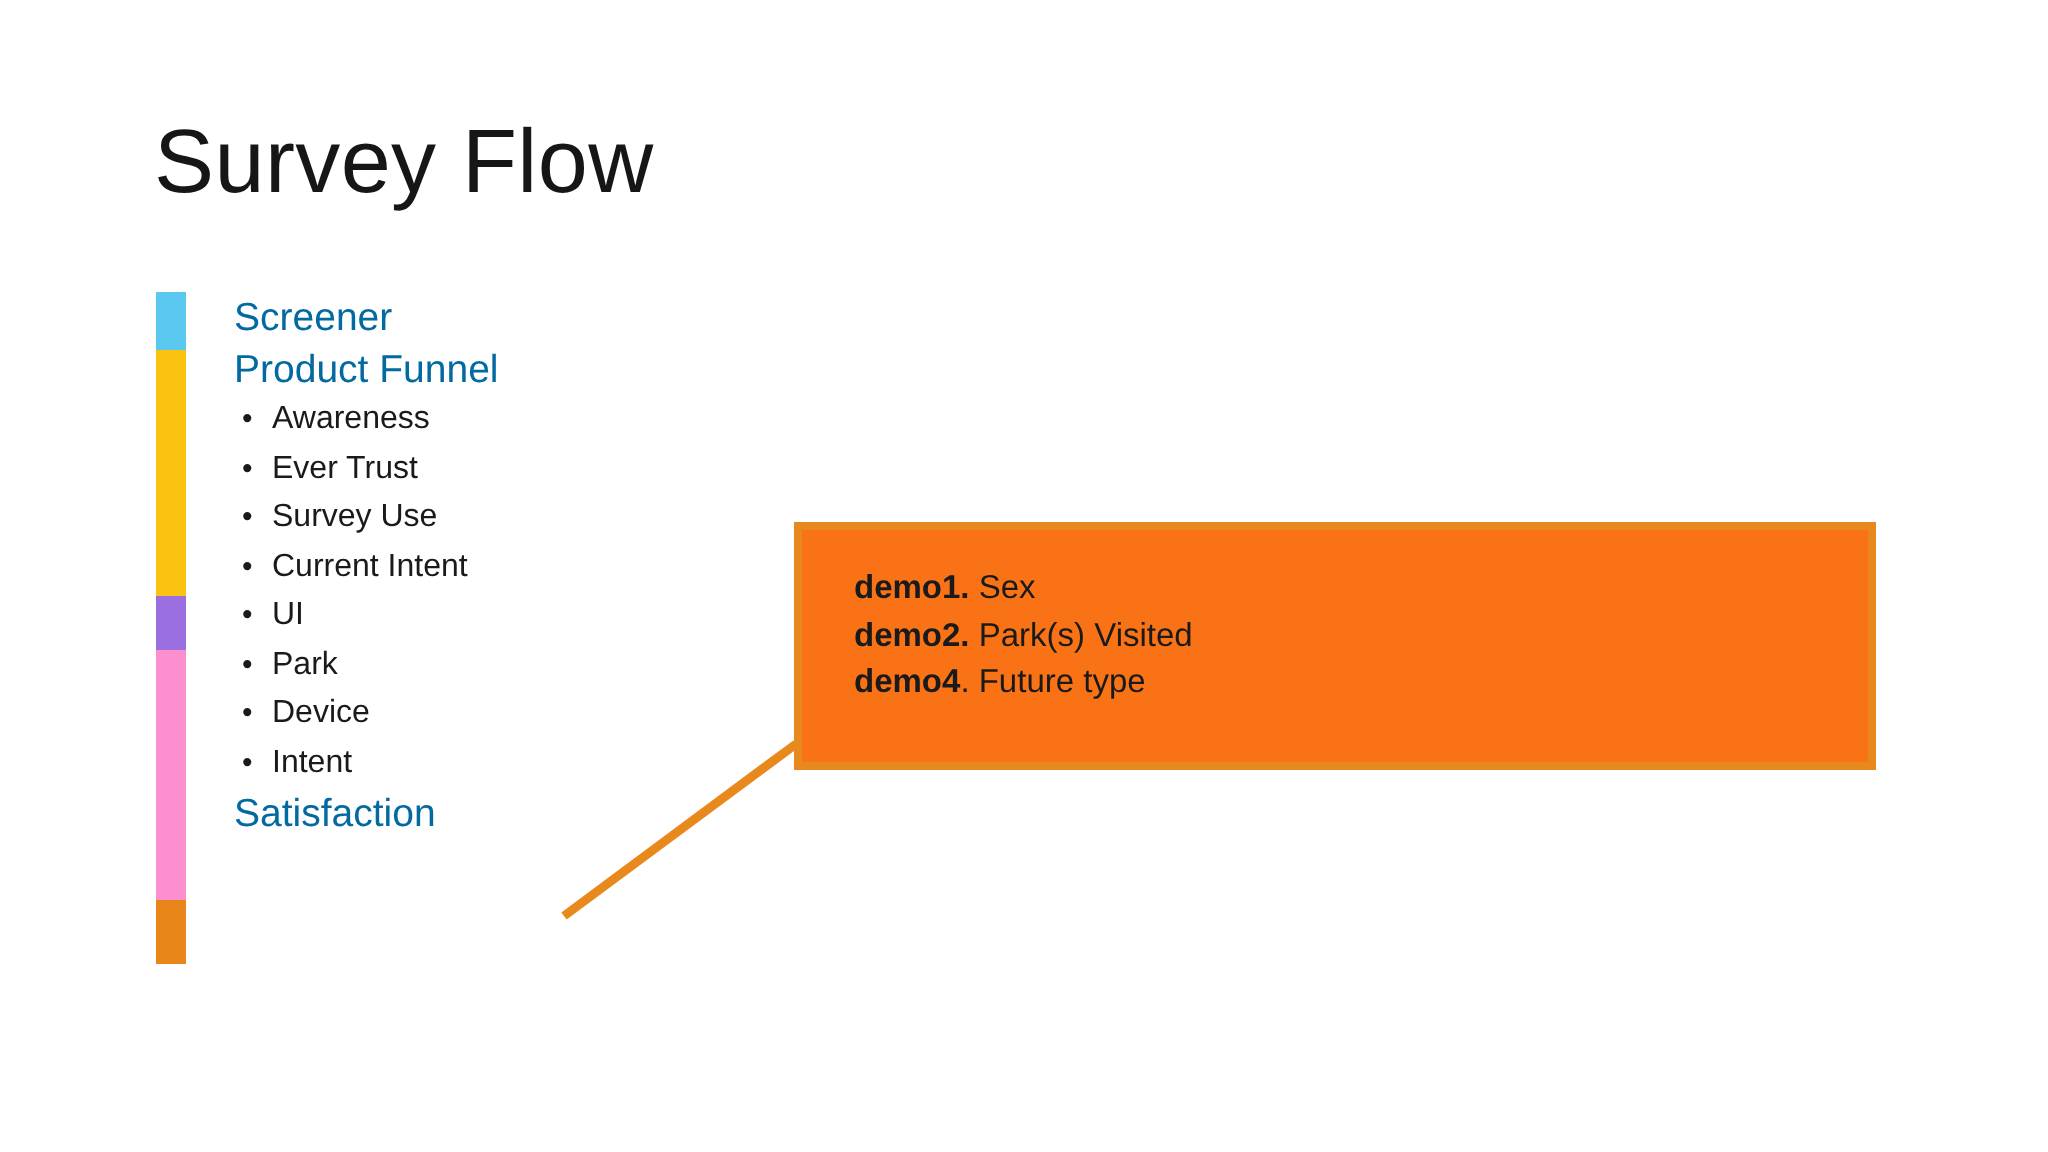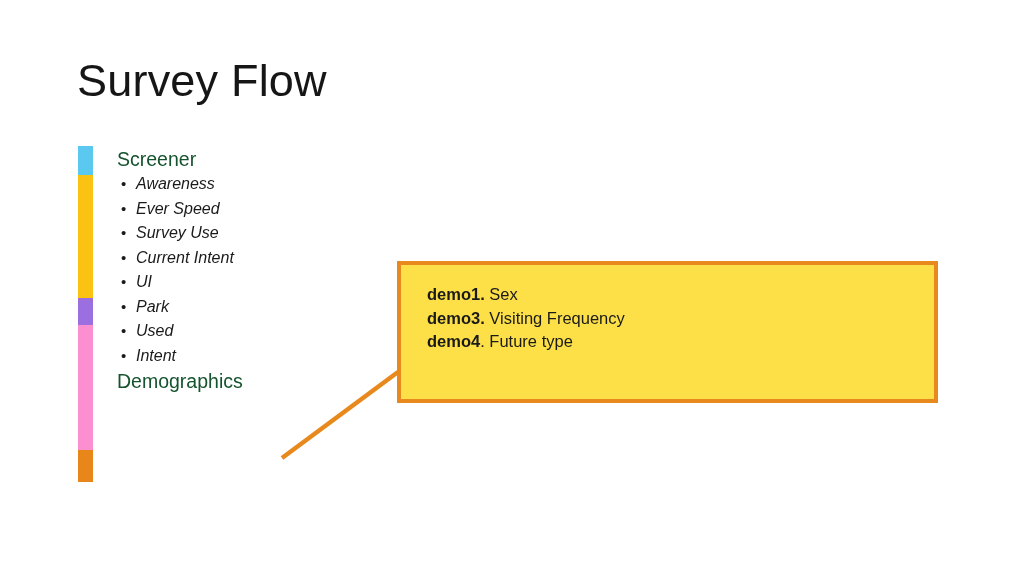--- a/index.html
+++ b/index.html
@@ -53,62 +53,61 @@
     width: 300px;
   }
   .flow-section {
     position: relative;
   }
   .section-title {
     font-size: 19.5px;
     font-weight: 400;
     line-height: 26px;
     height: 26px;
-    color: #14532d;
+    color: #0369a1;
     white-space: nowrap;
   }
   .bullet-row {
     display: flex;
     align-items: baseline;
     height: 24.5px;
     line-height: 24.5px;
     font-size: 16px;
     color: #1a1a1a;
   }
   .bullet-dot {
     width: 19px;
     flex: 0 0 19px;
     padding-left: 4px;
     font-size: 15px;
     line-height: 24.5px;
   }
   .bullet-label {
     white-space: nowrap;
-    font-style: italic;
   }
 
   
   #callout-connector {
     position: absolute;
     left: 270px;
     top: 355px;
     width: 140px;
     height: 115px;
     pointer-events: none;
   }
 
   
   #callout-box {
     position: absolute;
     left: 397px;
     top: 261px;
     width: 541px;
-    height: 142px;
+    height: 124px;
     border: 4px solid #E8891E;
-    background: #fde047;
+    background: #f97316;
   }
   #callout-list {
     position: absolute;
     left: 26px;
     top: 18px;
   }
   .callout-row {
     font-size: 16.5px;
     line-height: 23.5px;
     color: #1a1a1a;
@@ -134,27 +133,28 @@
       <div class="spine-seg" style="background: rgb(155, 111, 224); height: 27px;"></div>
       <div class="spine-seg" style="background: rgb(251, 143, 208); height: 125px;"></div>
       <div class="spine-seg" style="background: rgb(232, 134, 26); height: 32px;"></div>
     </div>
 
   <div id="flow-list">
       <div class="flow-section">
         <div class="section-title">Screener</div>
       </div>
       <div class="flow-section">
+        <div class="section-title">Product Funnel</div>
         <div class="bullet-row">
           <span class="bullet-dot">•</span>
           <span class="bullet-label">Awareness</span>
         </div>
         <div class="bullet-row">
           <span class="bullet-dot">•</span>
-          <span class="bullet-label">Ever Speed</span>
+          <span class="bullet-label">Ever Trust</span>
         </div>
         <div class="bullet-row">
           <span class="bullet-dot">•</span>
           <span class="bullet-label">Survey Use</span>
         </div>
         <div class="bullet-row">
           <span class="bullet-dot">•</span>
           <span class="bullet-label">Current Intent</span>
         </div>
       </div>
@@ -162,37 +162,37 @@
         <div class="bullet-row">
           <span class="bullet-dot">•</span>
           <span class="bullet-label">UI</span>
         </div>
         <div class="bullet-row">
           <span class="bullet-dot">•</span>
           <span class="bullet-label">Park</span>
         </div>
         <div class="bullet-row">
           <span class="bullet-dot">•</span>
-          <span class="bullet-label">Used</span>
+          <span class="bullet-label">Device</span>
         </div>
         <div class="bullet-row">
           <span class="bullet-dot">•</span>
           <span class="bullet-label">Intent</span>
         </div>
       </div>
       <div class="flow-section">
-        <div class="section-title">Demographics</div>
+        <div class="section-title">Satisfaction</div>
       </div>
     </div>
 
   <svg id="callout-connector" viewBox="0 0 140 115" width="140" height="115">
     <line id="connector-line" x1="12" y1="103" x2="128" y2="17" stroke="#E8891E" stroke-width="4.5" stroke-linecap="butt"></line>
   </svg>
 
   <div id="callout-box" style="border-color: rgb(232, 137, 30);">
     <div id="callout-list">
         <div class="callout-row"><span class="callout-key">demo1.</span><span class="callout-val"> Sex</span></div>
-        <div class="callout-row"><span class="callout-key">demo3.</span><span class="callout-val"> Visiting Frequency</span></div>
+        <div class="callout-row"><span class="callout-key">demo2.</span><span class="callout-val"> Park(s) Visited</span></div>
         <div class="callout-row"><span class="callout-key">demo4</span><span class="callout-val">. Future type</span></div>
       </div>
   </div>
 
 </div>
 
 </body></html>

